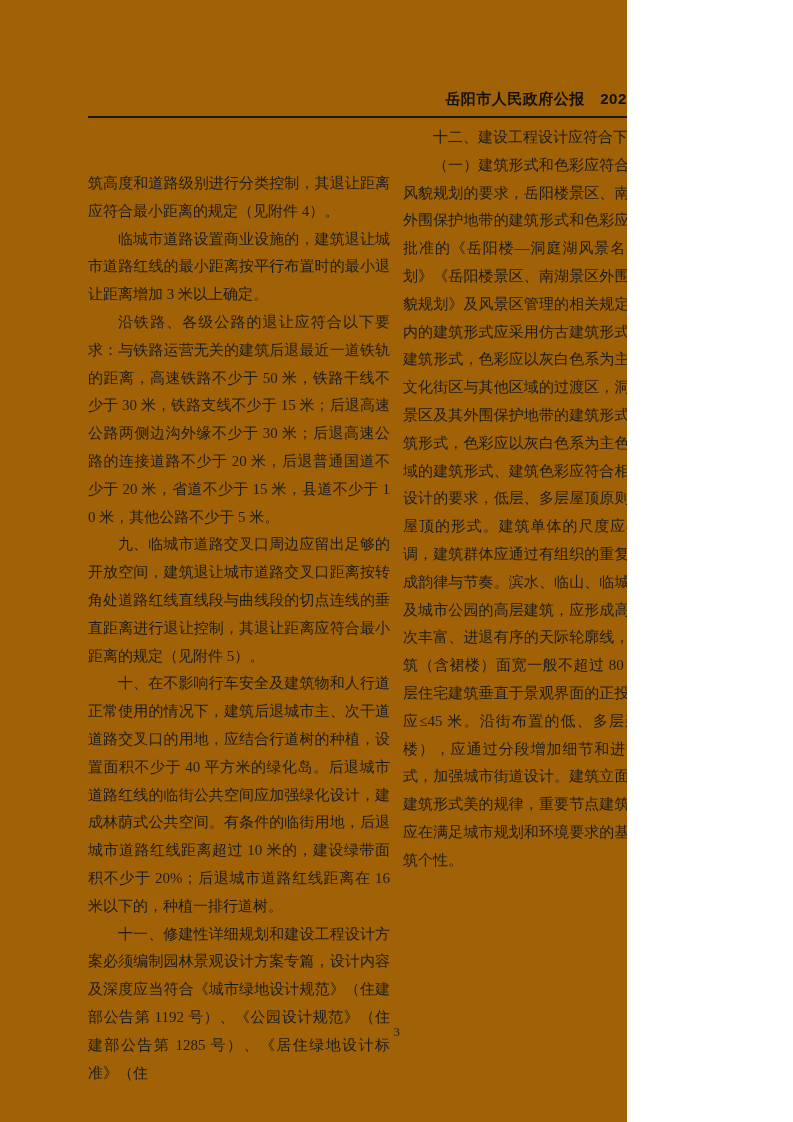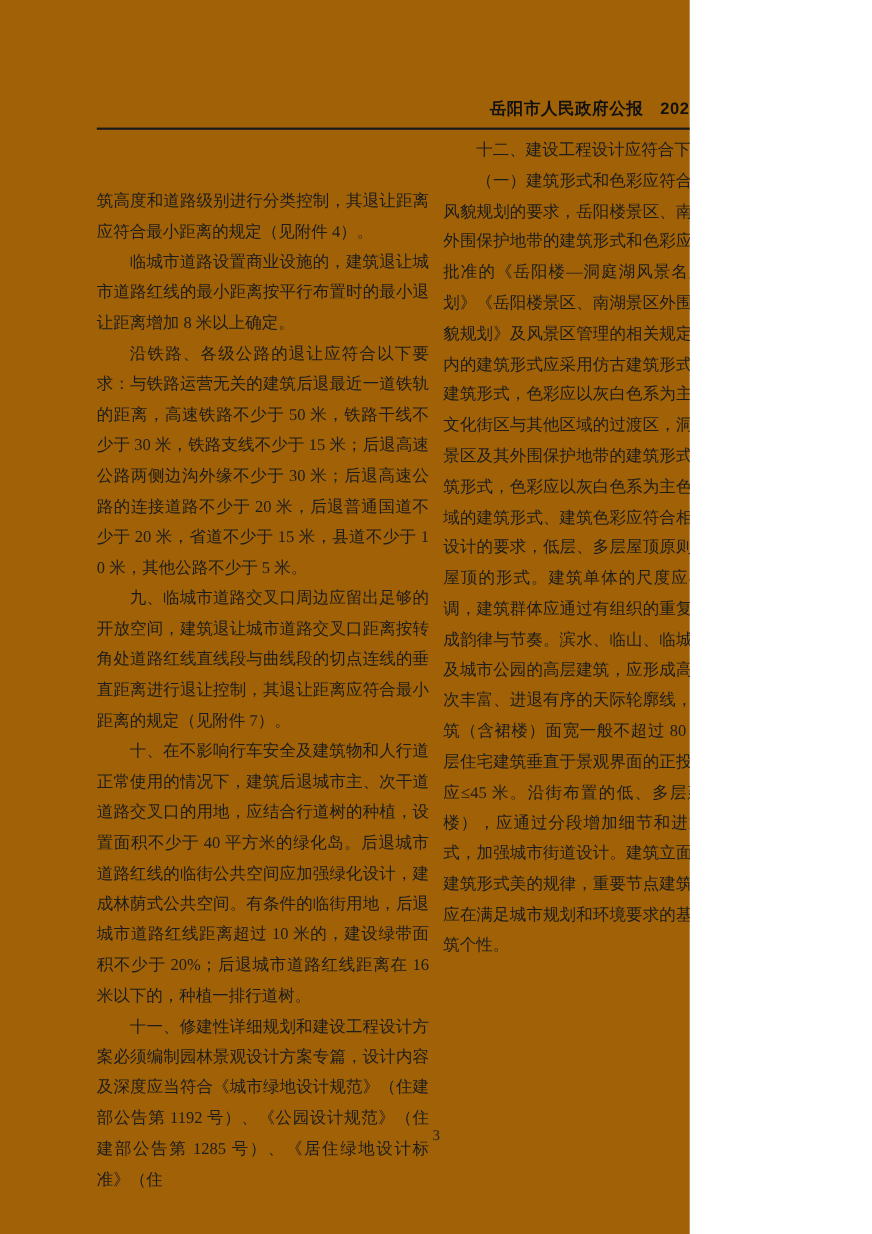--- a/index.html
+++ b/index.html
@@ -80,23 +80,23 @@
     <div class="header-row">
       <span>岳阳市人民政府公报　2021 年第 9 期</span>
     </div>
 
     <hr class="header-rule">
 
     <div class="columns">
 
       <div class="col">
         <p class="no-indent">筑高度和道路级别进行分类控制，其退让距离应符合最小距离的规定（见附件 4）。</p>
-        <p>临城市道路设置商业设施的，建筑退让城市道路红线的最小距离按平行布置时的最小退让距离增加 8 米以上确定。</p>
+        <p>临城市道路设置商业设施的，建筑退让城市道路红线的最小距离按平行布置时的最小退让距离增加 3 米以上确定。</p>
         <p>沿铁路、各级公路的退让应符合以下要求：与铁路运营无关的建筑后退最近一道铁轨的距离，高速铁路不少于 50 米，铁路干线不少于 30 米，铁路支线不少于 15 米；后退高速公路两侧边沟外缘不少于 30 米；后退高速公路的连接道路不少于 20 米，后退普通国道不少于 20 米，省道不少于 15 米，县道不少于 10 米，其他公路不少于 5 米。</p>
-        <p>九、临城市道路交叉口周边应留出足够的开放空间，建筑退让城市道路交叉口距离按转角处道路红线直线段与曲线段的切点连线的垂直距离进行退让控制，其退让距离应符合最小距离的规定（见附件 7）。</p>
+        <p>九、临城市道路交叉口周边应留出足够的开放空间，建筑退让城市道路交叉口距离按转角处道路红线直线段与曲线段的切点连线的垂直距离进行退让控制，其退让距离应符合最小距离的规定（见附件 5）。</p>
         <p>十、在不影响行车安全及建筑物和人行道正常使用的情况下，建筑后退城市主、次干道道路交叉口的用地，应结合行道树的种植，设置面积不少于 40 平方米的绿化岛。后退城市道路红线的临街公共空间应加强绿化设计，建成林荫式公共空间。有条件的临街用地，后退城市道路红线距离超过 10 米的，建设绿带面积不少于 20%；后退城市道路红线距离在 16 米以下的，种植一排行道树。</p>
         <p>十一、修建性详细规划和建设工程设计方案必须编制园林景观设计方案专篇，设计内容及深度应当符合《城市绿地设计规范》（住建部公告第 1192 号）、《公园设计规范》（住建部公告第 1285 号）、《居住绿地设计标准》（住</p>
       </div>
 
       <div class="col">
         <p>十二、建设工程设计应符合下列规定：</p>
         <p>（一）建筑形式和色彩应符合岳阳市城市风貌规划的要求，岳阳楼景区、南湖景区及其外围保护地带的建筑形式和色彩应符合经依法批准的《岳阳楼—洞庭湖风景名胜区总体规划》《岳阳楼景区、南湖景区外围保护地带风貌规划》及风景区管理的相关规定。历史城区内的建筑形式应采用仿古建筑形式和简化仿古建筑形式，色彩应以灰白色系为主色调。历史文化街区与其他区域的过渡区，洞庭湖、南湖景区及其外围保护地带的建筑形式宜为地方建筑形式，色彩应以灰白色系为主色调。其他区域的建筑形式、建筑色彩应符合相关区域城市设计的要求，低层、多层屋顶原则上应采用坡屋顶的形式。建筑单体的尺度应与周边相协调，建筑群体应通过有组织的重复和变化，形成韵律与节奏。滨水、临山、临城市主要道路及城市公园的高层建筑，应形成高低错落、层次丰富、进退有序的天际轮廓线，低、多层建筑（含裙楼）面宽一般不超过 80 米，首排高层住宅建筑垂直于景观界面的正投影最大宽度应≤45 米。沿街布置的低、多层建筑（含裙楼），应通过分段增加细节和进退变化等方式，加强城市街道设计。建筑立面设计应符合建筑形式美的规律，重要节点建筑的方案设计应在满足城市规划和环境要求的基础上体现建筑个性。</p>
       </div>
 
     </div>

